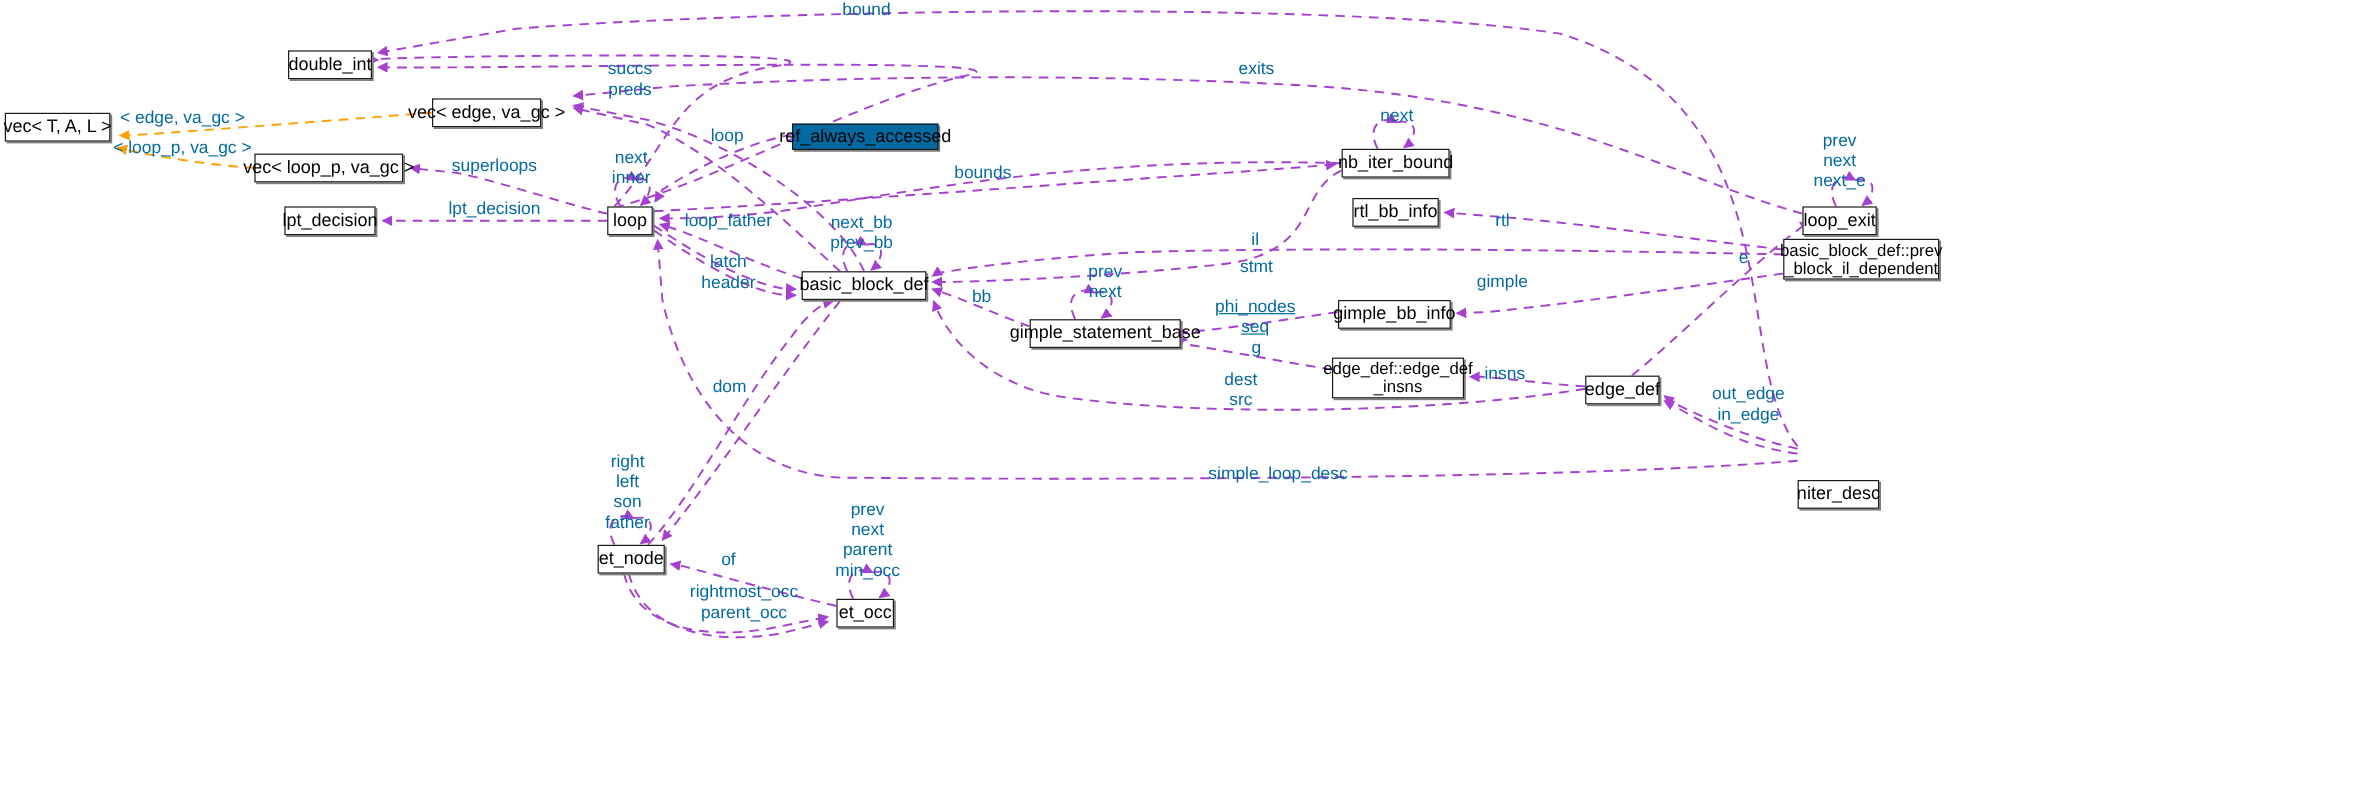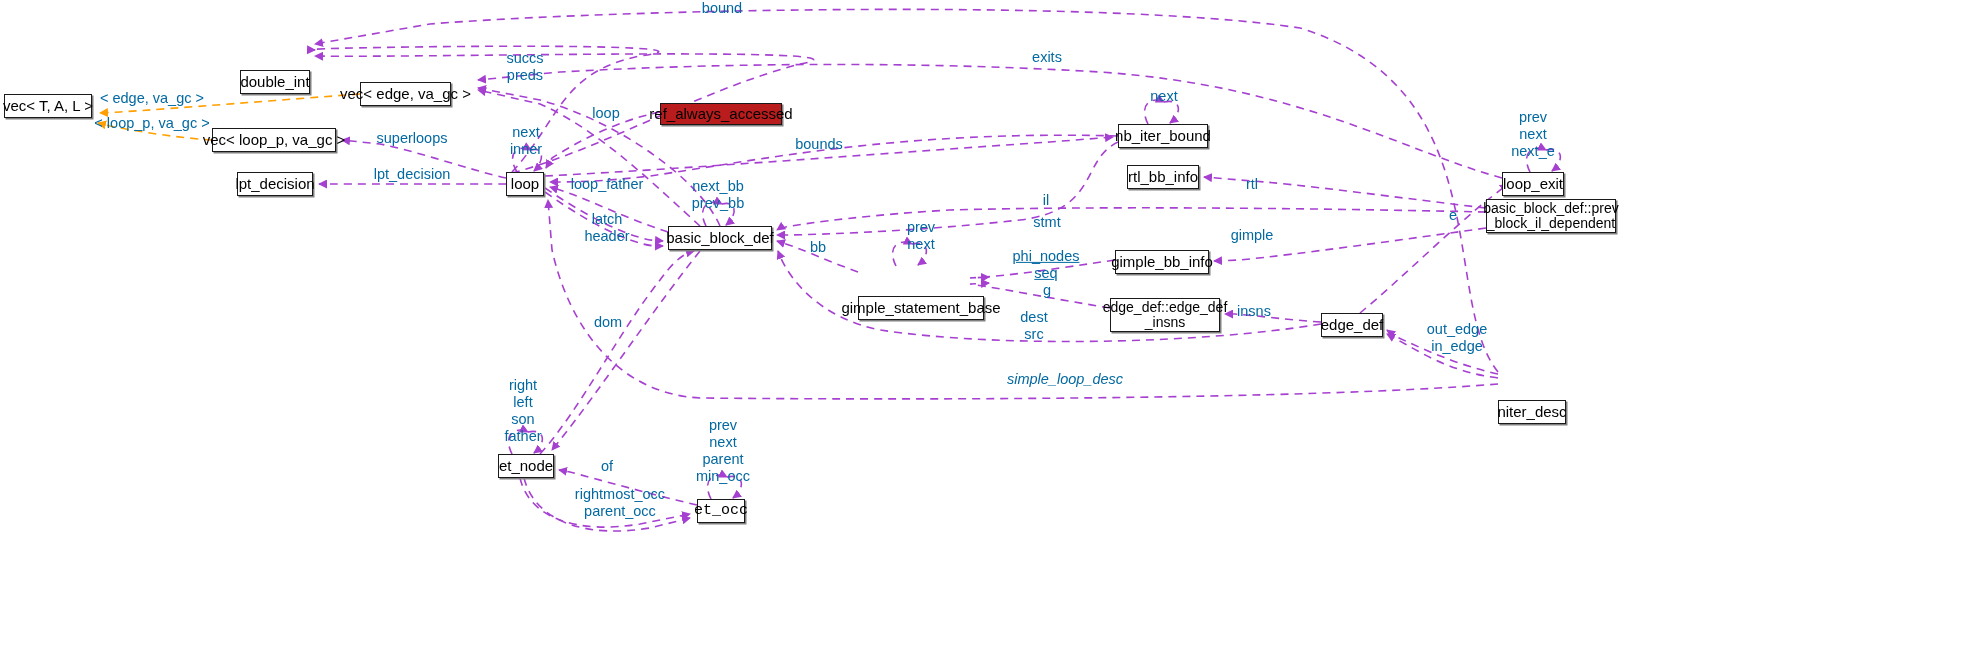--- a/index.html
+++ b/index.html
@@ -31,21 +31,21 @@
     line-height: 1.08;
     text-align: center;
     display: flex;
     align-items: center;
     justify-content: center;
     white-space: pre;
     box-shadow: 1.5px 1.5px 0 0 #808080;
     z-index: 5;
   }
   .node.highlight {
-    background: #b91c1c;
+    background: #0369a1;
   }
   .edge-label {
     position: absolute;
     color: #0369a1;
     font-size: 14.5px;
     line-height: 1.18;
     white-space: pre;
     text-align: center;
     z-index: 6;
     background: transparent;
@@ -152,40 +152,40 @@
 
     <g fill="none" stroke="#ffa000" stroke-width="1.6" stroke-dasharray="8,6" marker-end="url(#ah-o)">
 
       <path d="M360,94 C280,100 180,108 120,112 L100,113"></path>
 
       <path d="M212,140 C180,138 140,132 110,126 L98,123"></path>
     </g>
   </svg>
 
   <div class="node" style="left:4px;  top:94px; width:88px;  height:24px;">vec&lt; T, A, L &gt;</div>
-  <div class="node" style="left:240px; top:42px;  width:70px;  height:24px;margin-top:28px;">double_int</div>
+  <div class="node" style="left:240px; top:42px;  width:70px;  height:24px;">double_int</div>
   <div class="node" style="left:360px; top:82px;  width:91px; height:24px;">vec&lt; edge, va_gc &gt;</div>
   <div class="node" style="left:212px; top:128px; width:124px; height:24px;">vec&lt; loop_p, va_gc &gt;</div>
   <div class="node" style="left:237px; top:172px; width:76px;  height:24px;">lpt_decision</div>
   <div class="node" style="left:506px; top:172px; width:38px;  height:24px;">loop</div>
   <div class="node highlight" style="left:660px; top:103px; width:122px; height:22px;">ref_always_accessed</div>
   <div class="node" style="left:668px; top:226px; width:104px; height:24px;">basic_block_def</div>
-  <div class="node" style="left:858px; top:266px; width:126px; height:24px;margin-top:30px;">gimple_statement_base</div>
+  <div class="node" style="left:858px; top:266px; width:126px; height:24px;">gimple_statement_base</div>
   <div class="node" style="left:1118px; top:124px; width:90px;  height:24px;">nb_iter_bound</div>
   <div class="node" style="left:1127px; top:165px; width:72px;  height:24px;">rtl_bb_info</div>
   <div class="node" style="left:1115px; top:250px; width:94px;  height:24px;">gimple_bb_info</div>
   <div class="node" style="left:1110px; top:298px; width:110px; height:34px; font-size:14px;">edge_def::edge_def
 _insns</div>
   <div class="node" style="left:1486px; top:199px; width:130px; height:34px; font-size:14px;">basic_block_def::prev
 _block_il_dependent</div>
   <div class="node" style="left:1502px; top:172px; width:62px;  height:24px;">loop_exit</div>
   <div class="node" style="left:1321px; top:313px; width:62px;  height:24px;">edge_def</div>
   <div class="node" style="left:1498px; top:368px; width:68px;  height:24px;margin-top:32px;">niter_desc</div>
   <div class="node" style="left:498px; top:454px; width:56px;  height:24px;">et_node</div>
-  <div class="node" style="left:697px; top:499px; width:48px;  height:24px;font-family:Liberation Mono, monospace;">et_occ</div>
+  <div class="node" style="left:697px; top:499px; width:48px;  height:24px;">et_occ</div>
 
   <div class="edge-label" style="left:722px; top:9px;">bound</div>
   <div class="edge-label" style="left:1047px; top:58px;">exits</div>
   <div class="edge-label" style="left:525px; top:67px;">succs
 preds</div>
   <div class="edge-label" style="left:152px; top:99px;">&lt; edge, va_gc &gt;</div>
   <div class="edge-label" style="left:152px; top:124px;">&lt; loop_p, va_gc &gt;</div>
   <div class="edge-label" style="left:606px; top:114px;">loop</div>
   <div class="edge-label" style="left:526px; top:141px;">next
 inner</div>
@@ -211,21 +211,21 @@
   <div class="edge-label" style="left:1252px; top:236px;">gimple</div>
   <div class="edge-label" style="left:1046px; top:265px;text-decoration:underline;">phi_nodes
 seq</div>
   <div class="edge-label" style="left:1047px; top:291px;">g</div>
   <div class="edge-label" style="left:1254px; top:312px;">insns</div>
   <div class="edge-label" style="left:1034px; top:326px;">dest
 src</div>
   <div class="edge-label" style="left:1457px; top:338px;">out_edge
 in_edge</div>
   <div class="edge-label" style="left:608px; top:323px;">dom</div>
-  <div class="edge-label" style="left:1065px; top:380px;font-style:italic;">simple_loop_desc</div>
+  <div class="edge-label" style="left:1065px; top:396px;">simple_loop_desc</div>
   <div class="edge-label" style="left:523px; top:411px;">right
 left
 son
 father</div>
   <div class="edge-label" style="left:723px; top:451px;">prev
 next
 parent
 min_occ</div>
   <div class="edge-label" style="left:607px; top:467px;">of</div>
   <div class="edge-label" style="left:620px; top:503px;">rightmost_occ

